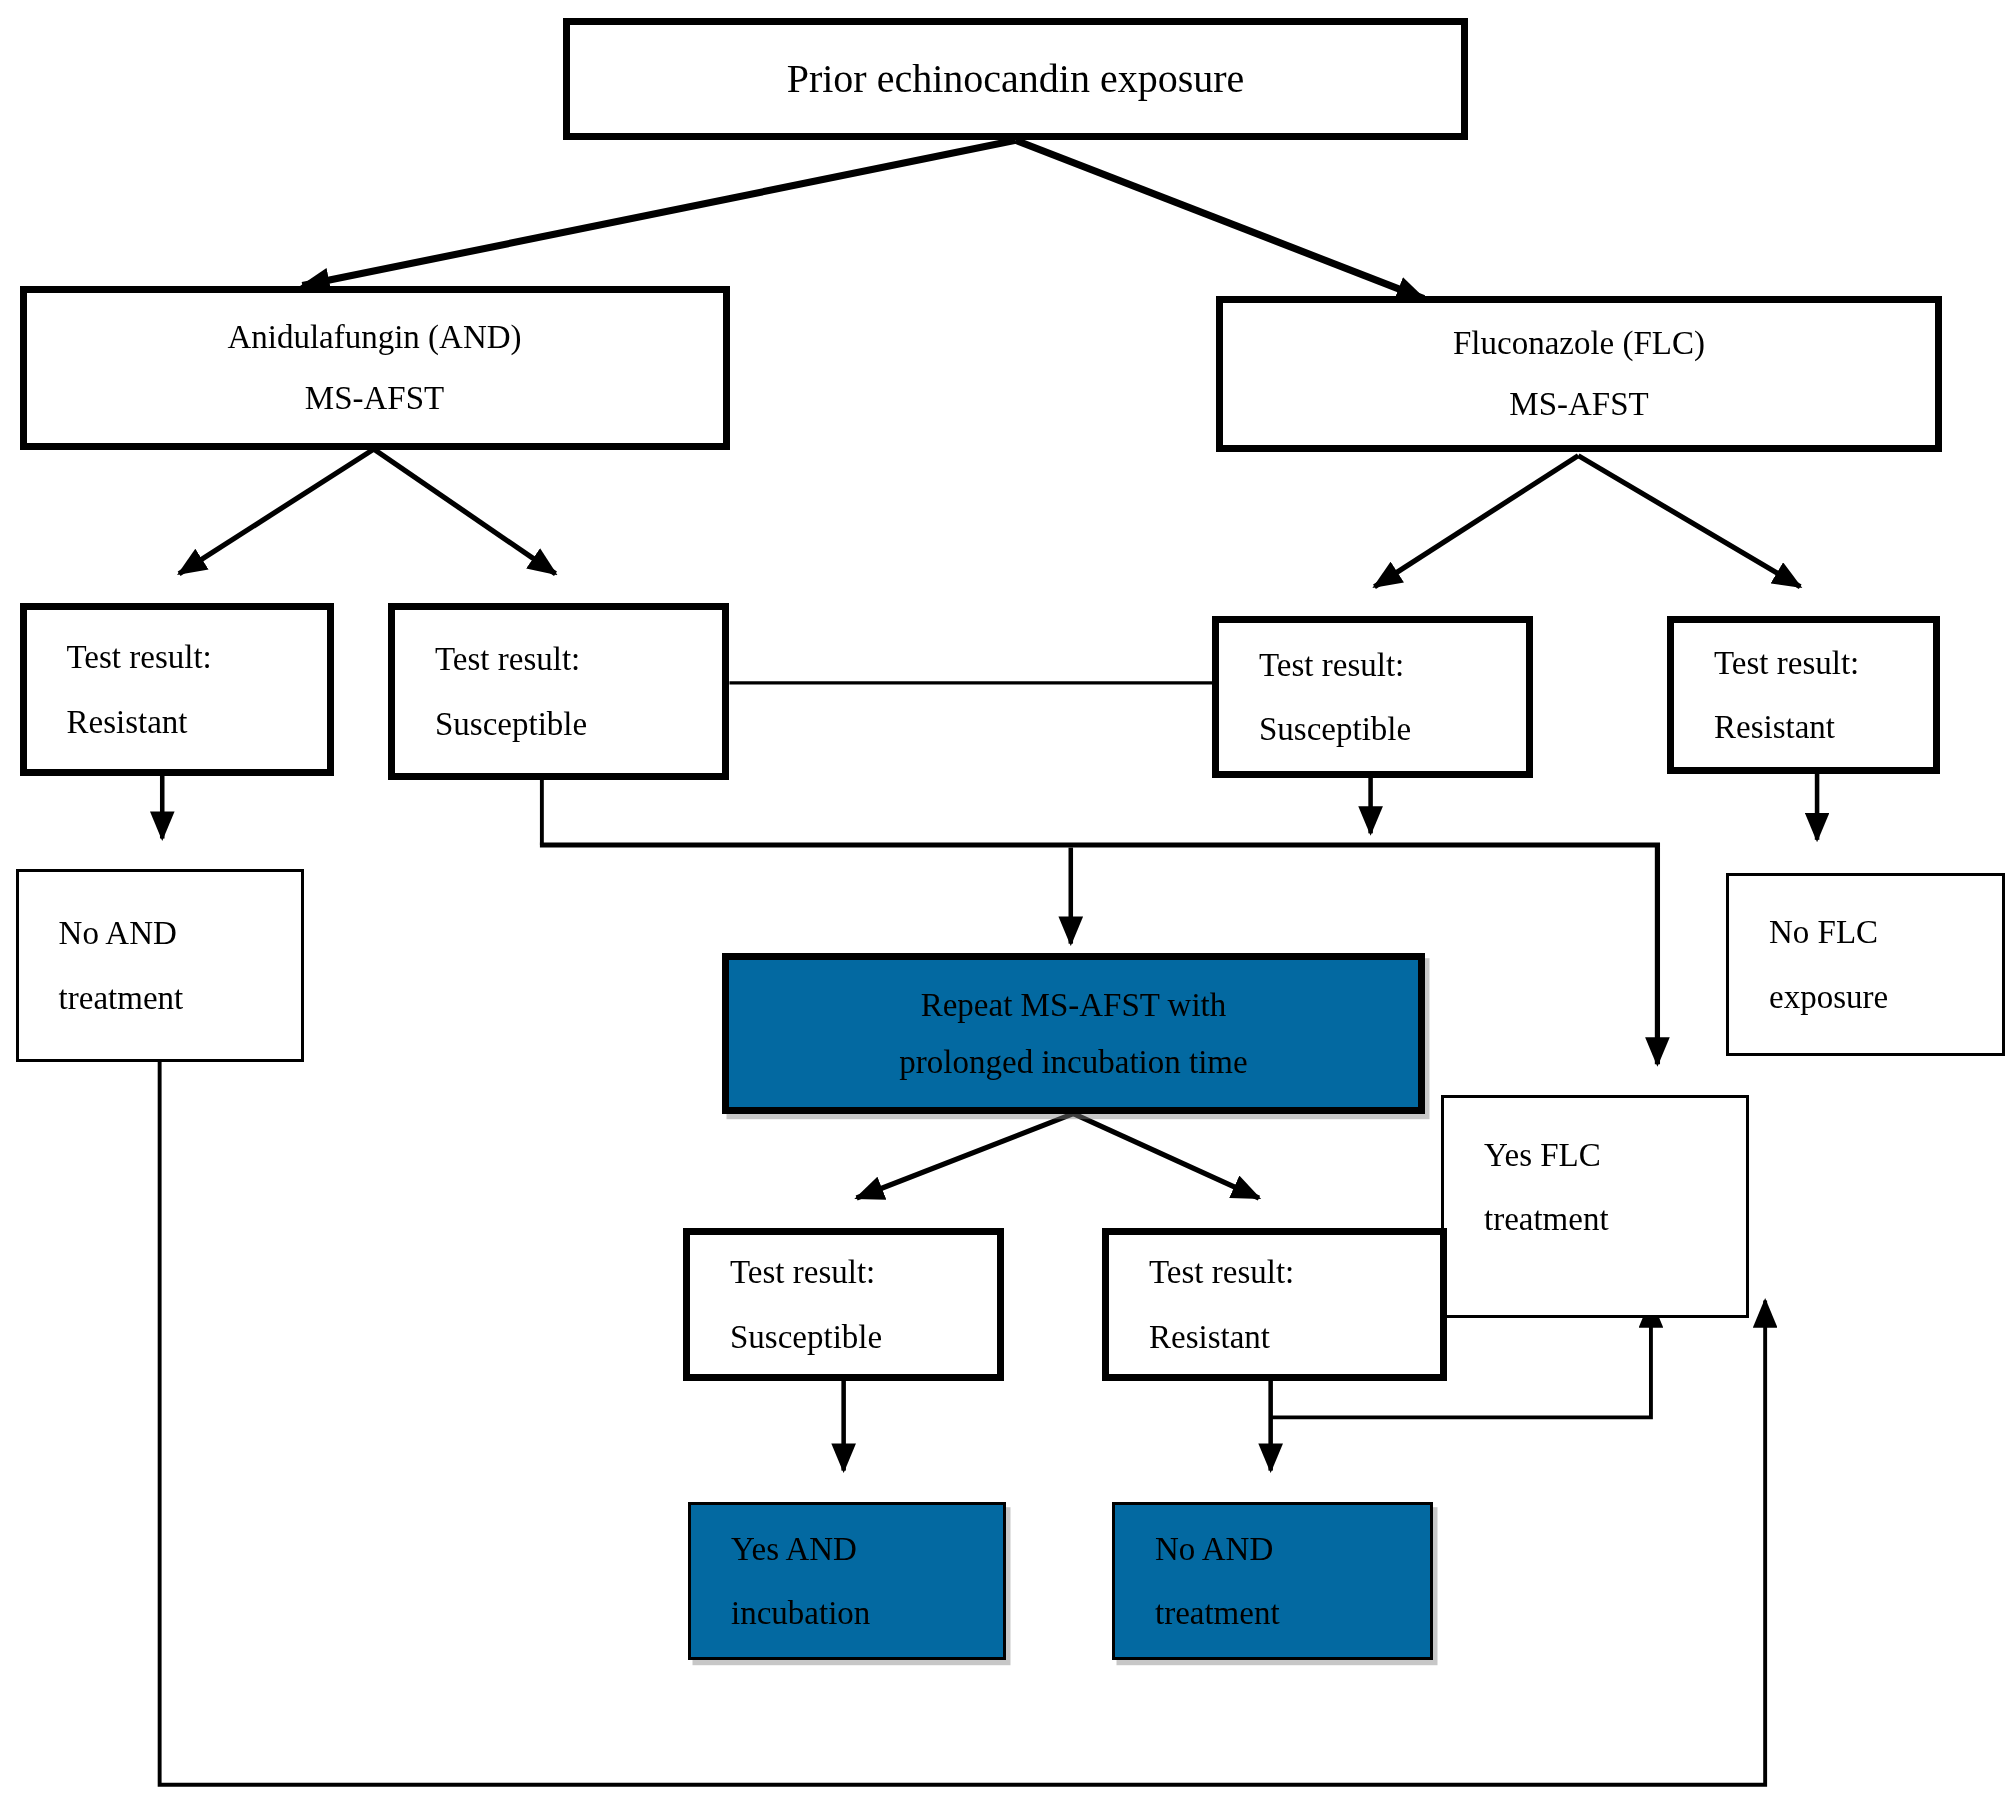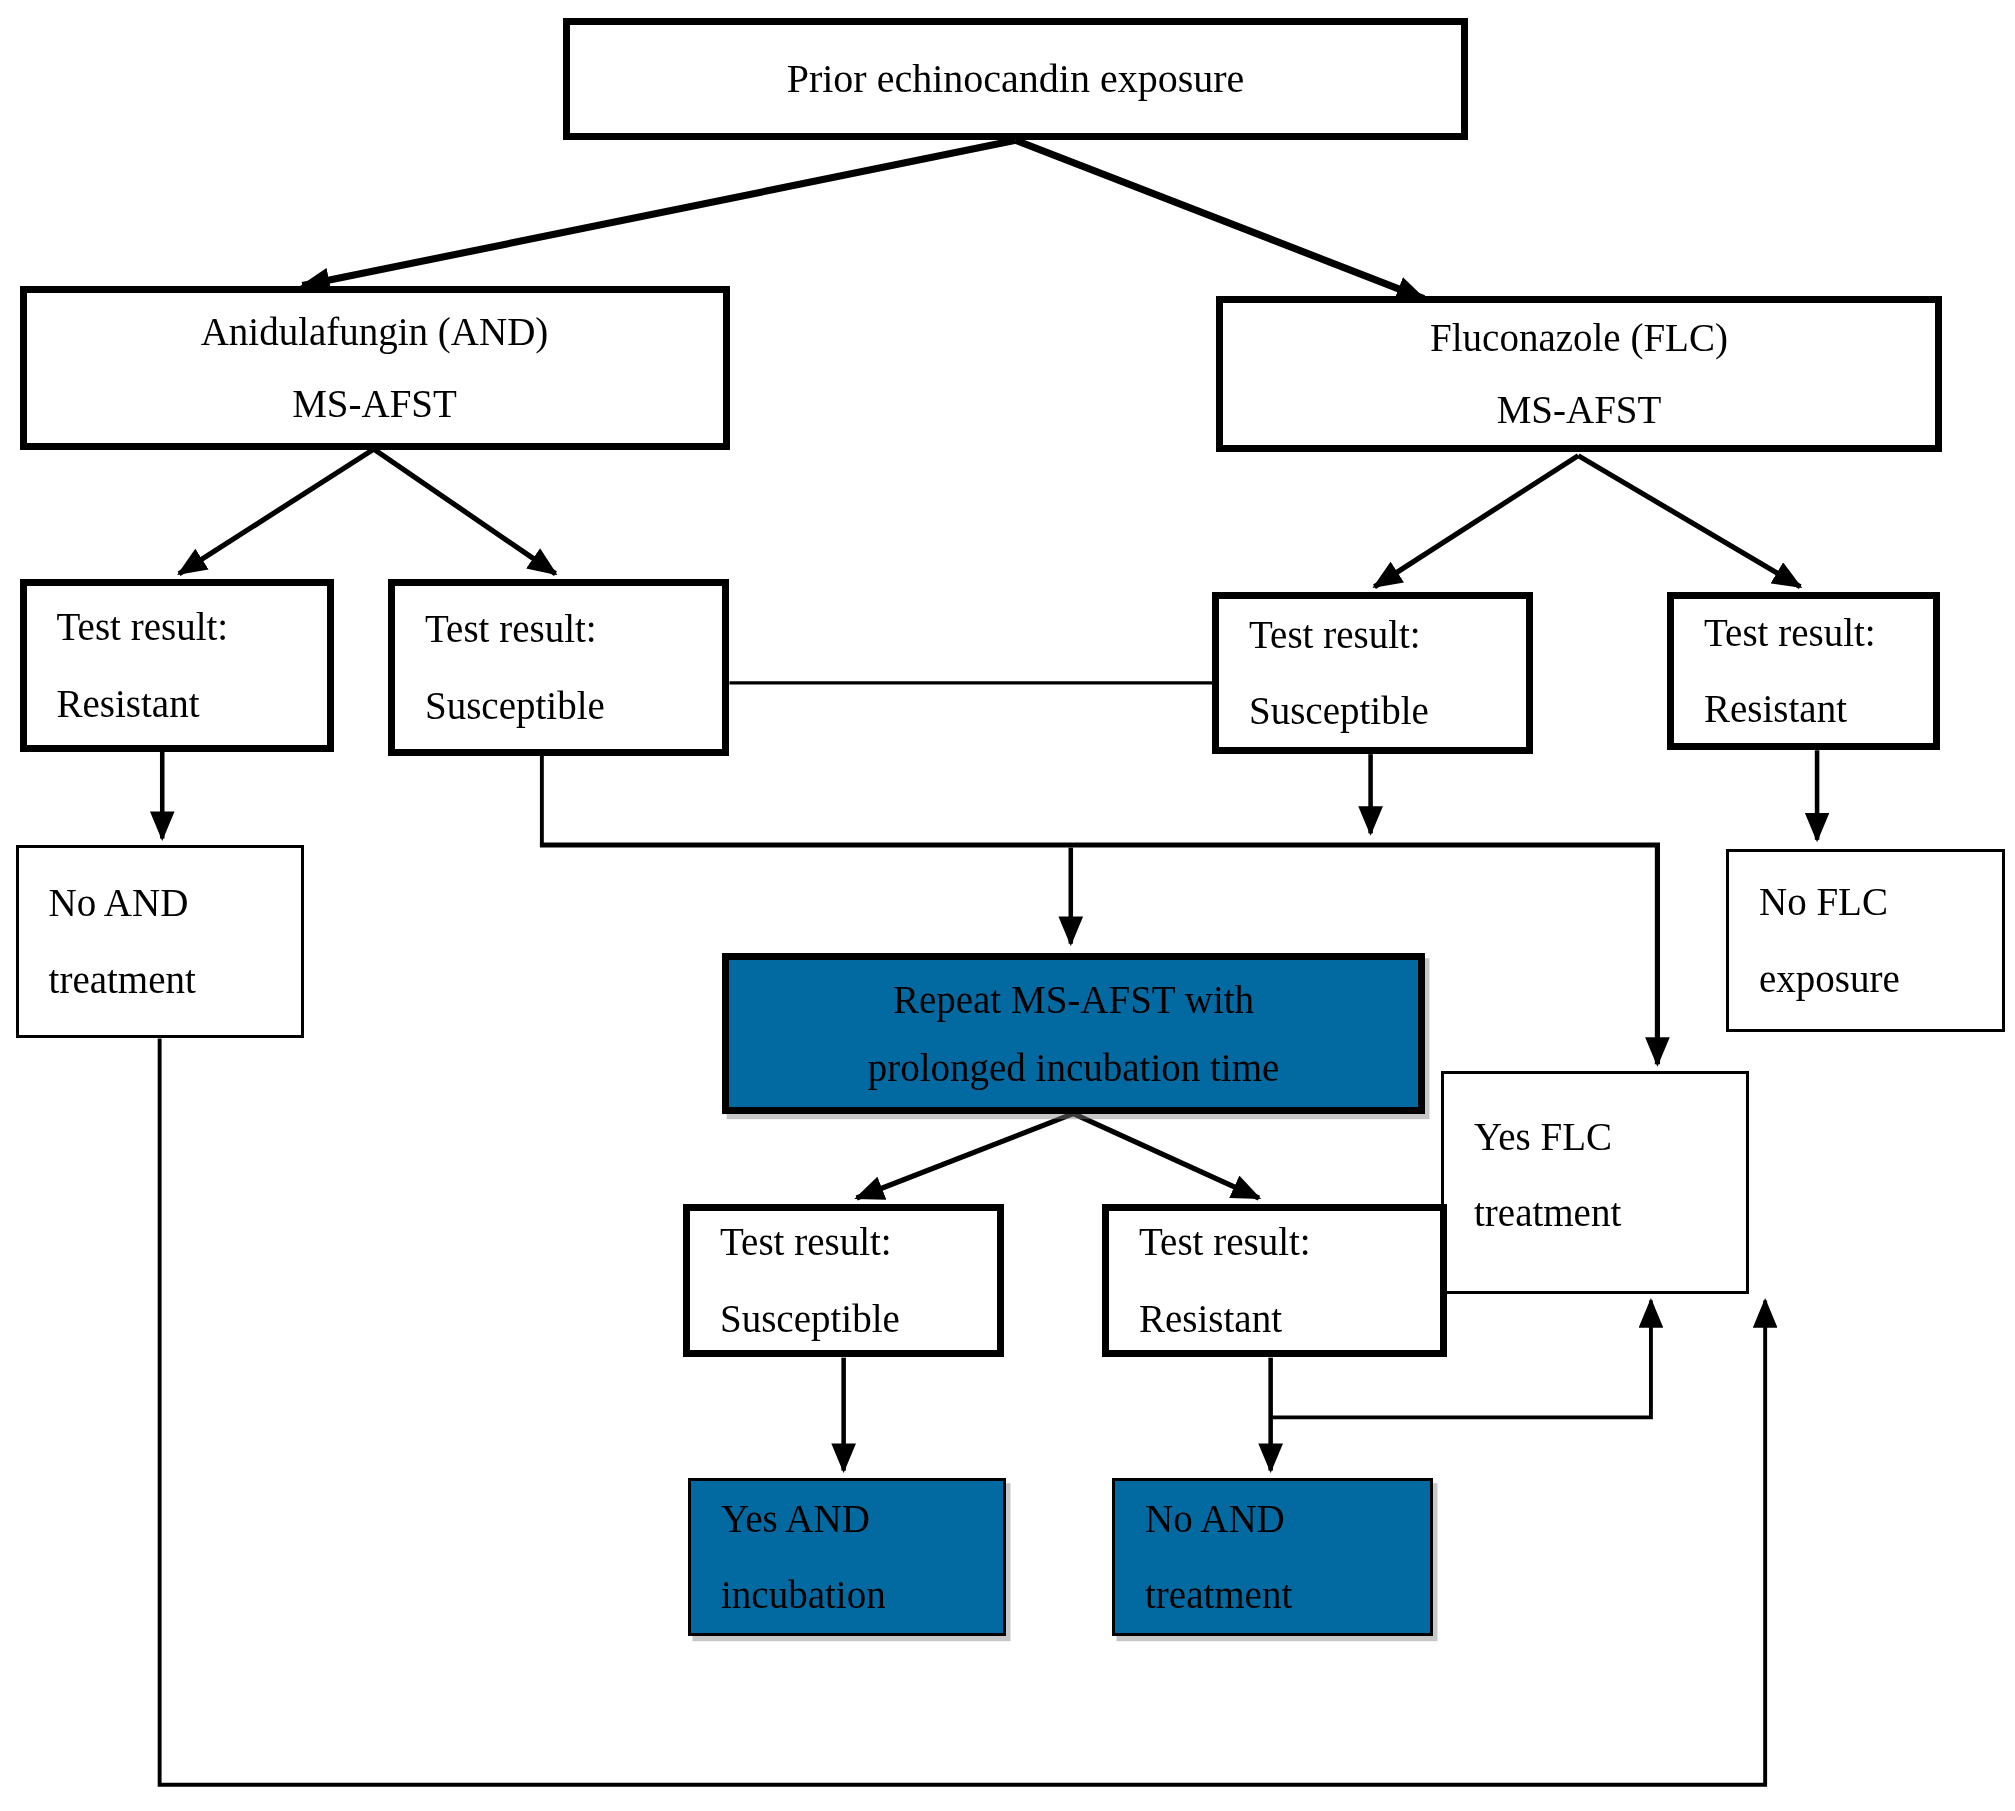--- a/index.html
+++ b/index.html
@@ -10,30 +10,30 @@
     font-family:"Liberation Serif","DejaVu Serif",serif;
     color:#000;
     overflow:hidden;
   }
   svg.connectors{position:absolute;left:0;top:0;width:2015px;height:1812px;}
   .node{
     position:absolute;
     box-sizing:border-box;
     display:flex;flex-direction:column;justify-content:center;
     background:#ffffff;
-    font-size:39px;
+    font-size:33px;
     line-height:1.95;
     white-space:pre-line;
     color:#000;
   }
   .thick{border:7.1px solid #000;}
   .thin{border:3.9px solid #000;}
   .shaded{background:#0369a1;box-shadow:4.5px 5.2px 0 rgba(130,130,130,0.45);}
   .center{align-items:center;text-align:center;}
-  .left{align-items:flex-start;text-align:left;padding-left:30px;}
+  .left{align-items:flex-start;text-align:left;padding-left:40px;margin-top:24px;}
   .tight{line-height:1.72;}
   .one-line{line-height:1.2;font-size:40px;}
   line,polyline{stroke:#000;fill:none;}
 </style>
 </head>
 <body>
 
 <div class="canvas">
 
   <svg class="connectors" viewBox="0 0 3105 2792" aria-hidden="true">

